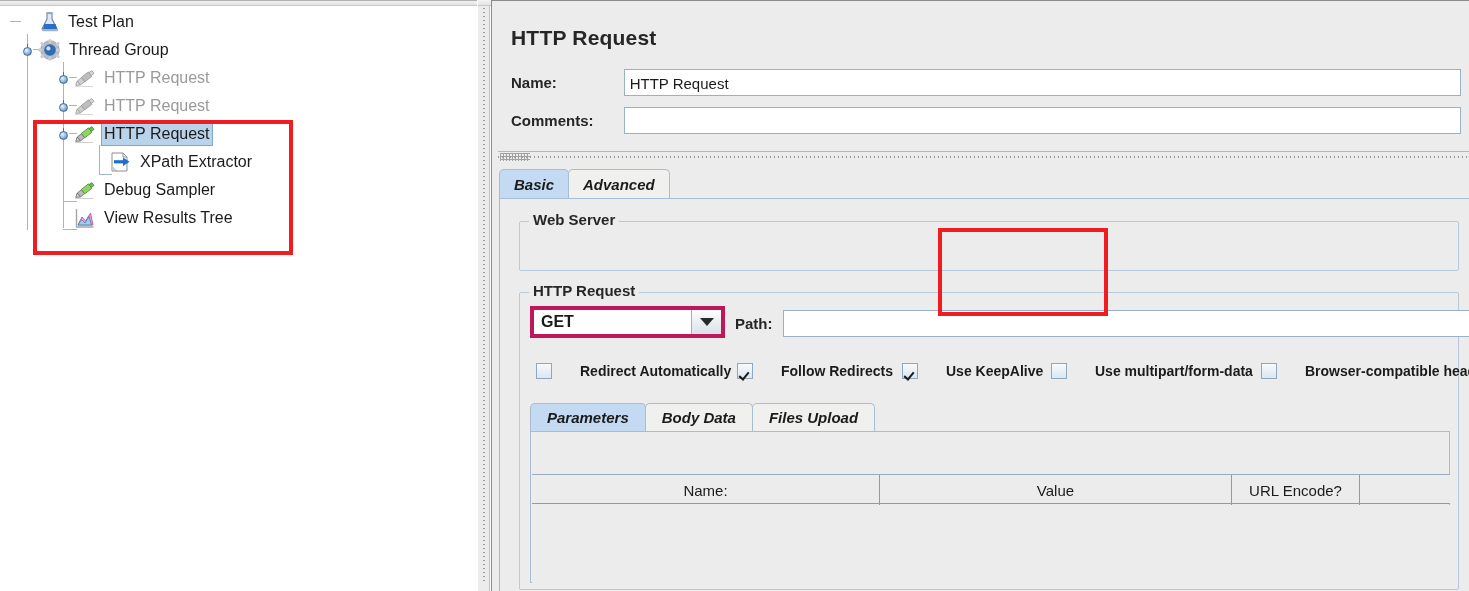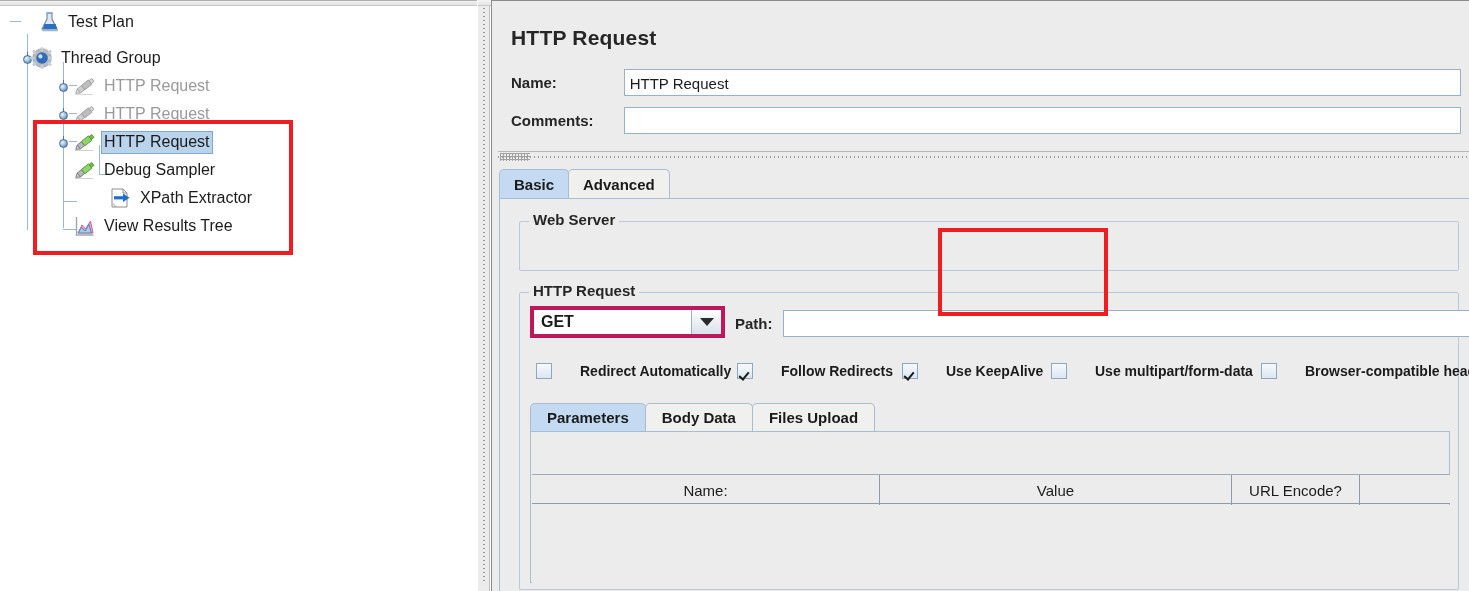--- a/index.html
+++ b/index.html
@@ -149,21 +149,21 @@
     background-image: repeating-linear-gradient(90deg, #9a9a9a 0 1px, transparent 1px 4px);
   }
   #hsep .grip {
     position:absolute; left: 2px; top: 1px; width: 30px; height: 8px;
     background-image: repeating-linear-gradient(90deg,#8f8f8f 0 1px, transparent 1px 3px),
                       repeating-linear-gradient(#8f8f8f 0 1px, transparent 1px 3px);
     opacity: .8;
   }
 
   
-  .tabstrip { position: absolute; display: flex; align-items: flex-end; }
+  .tabstrip { position: absolute; display: flex; align-items: flex-end; font-style: italic; }
   .tab {
     position: relative;
     height: 29px;
     padding: 0 14px;
     display: flex; align-items: center;
     font-size: 15px; font-weight: bold; color: #1b1b1b;
     background: #f0f0ef;
     border: 1px solid #a8bdd2;
     border-bottom: none;
     border-radius: 5px 5px 0 0;
@@ -299,21 +299,21 @@
           <svg width="26" height="24" viewBox="0 0 26 24">
             <path d="M11 3 h5 v6 l5 10 h-15 l5 -10 z" fill="#dfe9f3" stroke="#6d86a0" stroke-width="1.1"></path>
             <path d="M8.4 14 h11.2 l1.4 5 h-14 z" fill="#2a6fc4"></path>
             <rect x="6" y="19" width="16" height="2.2" rx="1" fill="#9fb3c6"></rect>
             <rect x="10.4" y="2.2" width="6.2" height="1.8" rx="0.6" fill="#8fa6bb"></rect>
           </svg>
         </div>
         <span class="tree-label">Test Plan</span>
       </div>
 
-      <div class="tree-row" style="padding-left:29px;margin-top:8px;">
+      <div class="tree-row" style="padding-left:37px;">
         <div class="handle" style="left:22px; top:8px;">
           <div class="stem"></div>
             <div class="knob"></div>
         </div>
         <div class="hline" style="left:33px; top:13px; width:10px;"></div>
         <div class="tree-icon">
           <svg width="26" height="24" viewBox="0 0 26 24">
             <g fill="#b6bcc2" stroke="#8b9299" stroke-width="0.7">
               <circle cx="13" cy="12" r="9.3"></circle>
             </g>
@@ -387,48 +387,48 @@
               <rect x="10.5" y="9.3" width="9" height="5.6" fill="#8fd46a" stroke="#4e8f33" stroke-width="0.8"></rect>
               <path d="M5 9.6 L1.2 12.1 L5 14.6 z" fill="#d8d8d8" stroke="#6e6e6e" stroke-width="0.8"></path>
               <rect x="19.5" y="10.3" width="3.4" height="3.6" fill="#6fbf4c" stroke="#4e8f33" stroke-width="0.8"></rect>
             </g>
             <path d="M3 20.5 L21 20.5" stroke="#cfcfcf" stroke-width="1"></path>
           </svg>
         </div>
         <span class="tree-label selected">HTTP Request</span>
       </div>
 
-      <div class="tree-row" style="padding-left:72px;">
-        <div class="tree-icon">
-          <svg width="26" height="24" viewBox="0 0 26 24">
-            <g transform="rotate(-38 13 12)">
-              <rect x="5" y="9.6" width="5.5" height="5" fill="#b9b9b9" stroke="#6e6e6e" stroke-width="0.8"></rect>
-              <rect x="10.5" y="9.3" width="9" height="5.6" fill="#8fd46a" stroke="#4e8f33" stroke-width="0.8"></rect>
-              <path d="M5 9.6 L1.2 12.1 L5 14.6 z" fill="#d8d8d8" stroke="#6e6e6e" stroke-width="0.8"></path>
-              <rect x="19.5" y="10.3" width="3.4" height="3.6" fill="#6fbf4c" stroke="#4e8f33" stroke-width="0.8"></rect>
-            </g>
-            <path d="M3 20.5 L21 20.5" stroke="#cfcfcf" stroke-width="1"></path>
-          </svg>
-        </div>
-        <span class="tree-label">Debug Sampler</span>
-      </div>
-
       <div class="tree-row" style="padding-left:108px;">
         <div class="tree-icon">
           <svg width="26" height="24" viewBox="0 0 26 24">
             <path d="M4 3 h11 l4 4 v14 h-15 z" fill="#ffffff" stroke="#8e8e8e" stroke-width="1"></path>
             <path d="M15 3 v4 h4" fill="none" stroke="#8e8e8e" stroke-width="1"></path>
             <path d="M5.5 17.5 a3 3 0 0 0 3 3" fill="none" stroke="#a0a0a0" stroke-width="1"></path>
             <g fill="#1f6fc7">
               <rect x="6" y="10.2" width="10" height="3.2"></rect>
               <path d="M15 7.6 L21.6 11.8 L15 16 z"></path>
             </g>
           </svg>
         </div>
         <span class="tree-label">XPath Extractor</span>
+      </div>
+
+      <div class="tree-row" style="padding-left:72px;">
+        <div class="tree-icon">
+          <svg width="26" height="24" viewBox="0 0 26 24">
+            <g transform="rotate(-38 13 12)">
+              <rect x="5" y="9.6" width="5.5" height="5" fill="#b9b9b9" stroke="#6e6e6e" stroke-width="0.8"></rect>
+              <rect x="10.5" y="9.3" width="9" height="5.6" fill="#8fd46a" stroke="#4e8f33" stroke-width="0.8"></rect>
+              <path d="M5 9.6 L1.2 12.1 L5 14.6 z" fill="#d8d8d8" stroke="#6e6e6e" stroke-width="0.8"></path>
+              <rect x="19.5" y="10.3" width="3.4" height="3.6" fill="#6fbf4c" stroke="#4e8f33" stroke-width="0.8"></rect>
+            </g>
+            <path d="M3 20.5 L21 20.5" stroke="#cfcfcf" stroke-width="1"></path>
+          </svg>
+        </div>
+        <span class="tree-label">Debug Sampler</span>
       </div>
 
       <div class="tree-row" style="padding-left:72px;">
         <div class="tree-icon">
           <svg width="26" height="24" viewBox="0 0 26 24">
             <path d="M4.5 3 v18 h17" fill="none" stroke="#a6a6a6" stroke-width="1.4"></path>
             <path d="M6 19 L10 11 L13.5 15 L18.5 7 L21 19 z" fill="#f0a8d0" stroke="#c2559a" stroke-width="0.9"></path>
             <path d="M6 19 L9.5 13.5 L13 17 L17 10.5 L19.5 19 z" fill="#a9c9e8" stroke="#4f7fb4" stroke-width="0.9"></path>
           </svg>
         </div>

